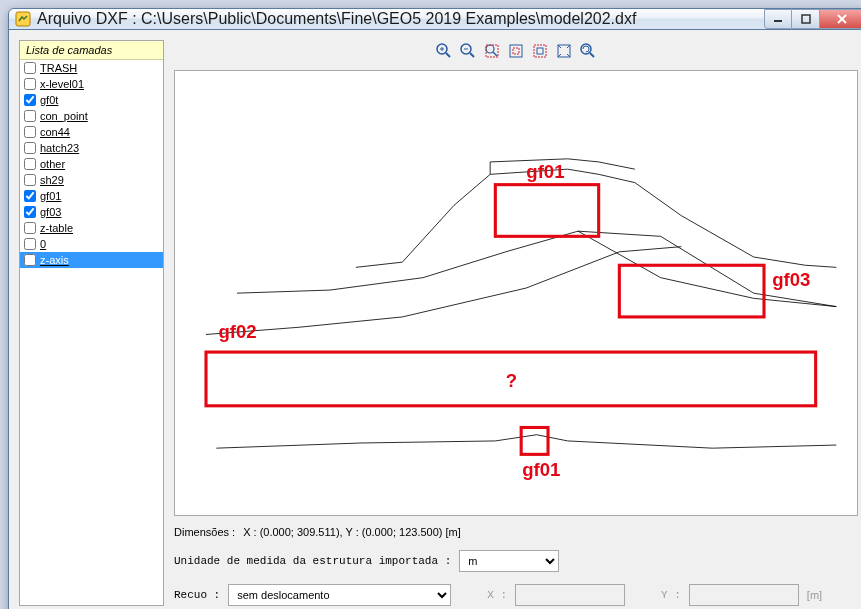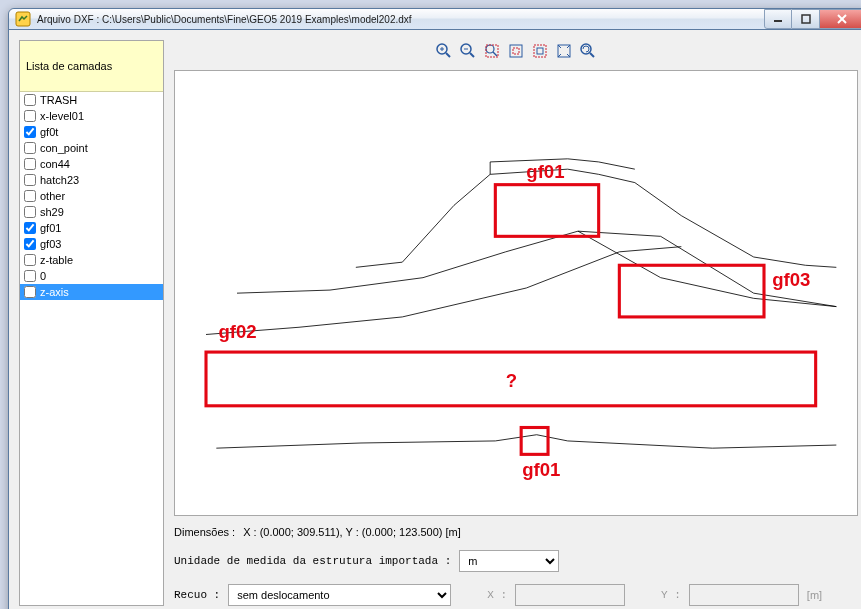--- a/index.html
+++ b/index.html
@@ -16,21 +16,21 @@
   
   .titlebar {
     height: 30px;
     background: linear-gradient(to bottom, #fdfdfe 0%, #ebf0f7 45%, #d7e2ef 50%, #dce7f5 100%);
     border-bottom: 1px solid #5a7aa0;
     display: flex; align-items: center;
     padding: 0 0 0 6px;
     border-radius: 6px 6px 0 0;
   }
   .titlebar .icon { width: 16px; height: 16px; margin-right: 6px; }
-  .titlebar .title { flex: 1; color: #1a1a1a; font-size: 10px; }
+  .titlebar .title { flex: 1; color: #1a1a1a; font-size: 16px; }
   .titlebar .controls { display: flex; height: 20px; margin-right: 4px; gap: 0; }
   .titlebar .btn {
     width: 28px; height: 20px;
     border: 1px solid #8aa0bb;
     display: flex; align-items: center; justify-content: center;
     background: linear-gradient(to bottom, #f5f8fc, #ccd9e9);
     font-size: 10px; cursor: pointer;
   }
   .titlebar .btn.min { border-radius: 0 0 0 3px; }
   .titlebar .btn.max { border-left: none; }
@@ -53,24 +53,25 @@
   
   .layer-list {
     width: 145px;
     background: #fff;
     border: 1px solid #a8a8a8;
     display: flex; flex-direction: column;
     overflow: hidden;
   }
   .layer-list .header {
     background: #ffffc8;
-    padding: 19px 6px;
+    padding: 3px 6px;
     border-bottom: 1px solid #d0d0a0;
-  }
-  .layer-list .items { flex: 1; overflow: auto; }
+    font-style: italic;
+  }
+  .layer-list .items { flex: 1; overflow: auto; text-decoration: underline; }
   .layer-list .item {
     display: flex; align-items: center;
     padding: 1px 4px;
     gap: 4px;
     cursor: pointer;
     height: 16px;
   }
   .layer-list .item.selected {
     background: #3399ff; color: #fff;
   }

